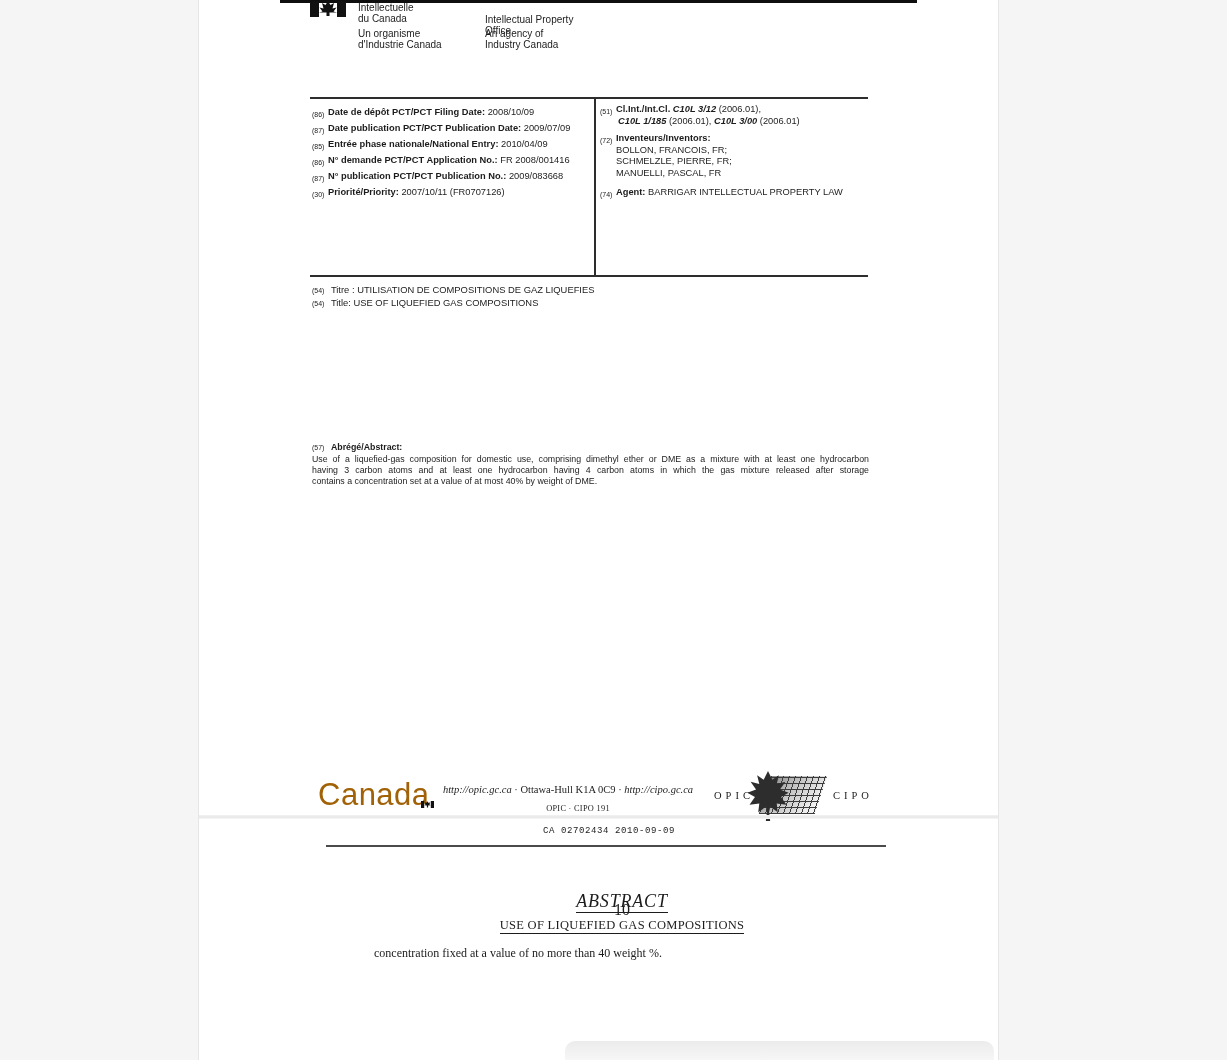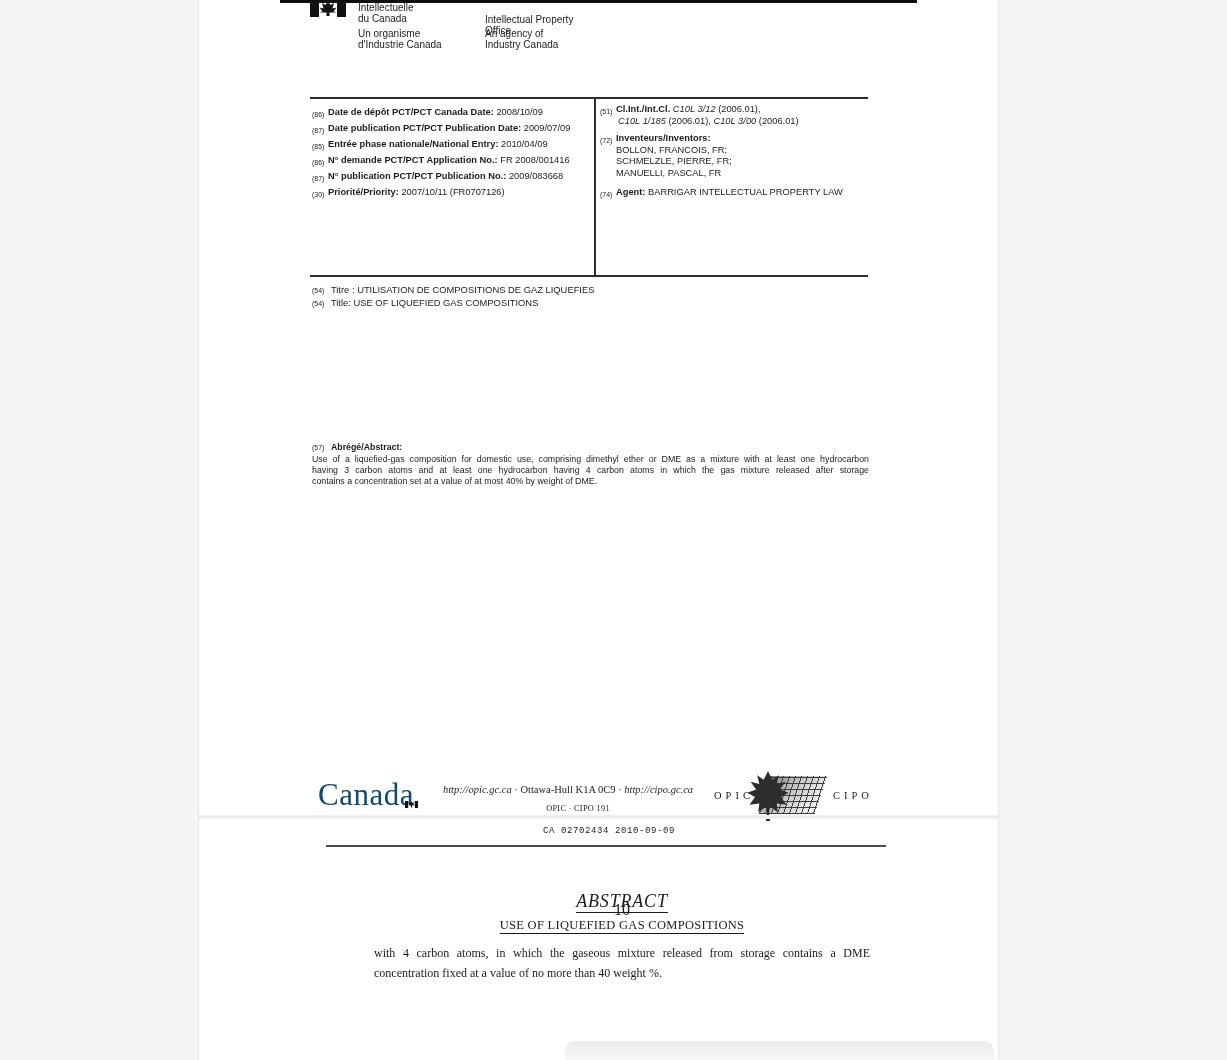--- a/index.html
+++ b/index.html
@@ -11,21 +11,21 @@
     -webkit-font-smoothing:antialiased;
   }
   .canvas{position:relative;width:1227px;height:1060px;}
   .page{
     position:absolute;left:199px;top:0;width:799px;height:1060px;
     background:#ffffff;box-shadow:0 0 0 1px #e6e6e6;
   }
   .abs{position:absolute;}
   .b{font-weight:bold;}
   .i{font-style:italic;}
-  .bi{font-weight:normal;font-style:italic;}
+  .bi{font-weight:bold;font-style:italic;}
 
   
   .topbar{left:81px;top:0;width:637px;height:3px;background:#0e0e0e;}
 
   
   .flag{left:111px;top:1px;width:36px;height:16px;}
   .hdr-txt{font-size:10px;line-height:11px;}
   .hdr-fr1{left:159px;top:2px;}
   .hdr-fr2{left:159px;top:28px;}
   .hdr-en1{left:286px;top:14px;}
@@ -54,21 +54,21 @@
   .inline-num{font-size:7px;margin-right:4px;}
 
   
   .abstract{left:113px;top:442px;font-size:8.8px;}
   .abstract .head{line-height:11px;margin-bottom:1px;}
   .jpara{width:557px;}
   .jline{text-align:justify;text-align-last:justify;line-height:11.2px;}
   .jlast{text-align-last:left;}
 
   
-  .wordmark{left:119px;top:777px;font-family:Liberation Serif, serif;font-size:31px;letter-spacing:0.5px;color:#0c4a6e;}
+  .wordmark{left:119px;top:777px;font-family:Liberation Sans, sans-serif;font-size:31px;letter-spacing:0.5px;color:#a16207;}
   .wordmark-flag{position:absolute;right:-4px;top:3px;width:13px;height:7px;}
   .fc1{left:233px;top:784px;width:272px;text-align:center;font-family:"Liberation Serif",serif;font-size:10.5px;white-space:nowrap;}
   .fc2{left:243px;top:804px;width:272px;text-align:center;font-family:Liberation Serif, serif;font-size:8.3px;letter-spacing:0.3px;}
   .logo-opic{left:515px;top:790px;font-family:"Liberation Serif",serif;font-size:10.5px;letter-spacing:4px;}
   .logo-cipo{left:634px;top:790px;font-family:"Liberation Serif",serif;font-size:10.5px;letter-spacing:4px;}
   .logo-grid{left:566px;top:776px;width:56px;height:38px;transform:skewX(-18deg);
     background:
       repeating-linear-gradient(90deg,#3c3c3c 0 1px,transparent 1px 6px),
       repeating-linear-gradient(0deg,#3c3c3c 0 1px,transparent 1px 6px),
       linear-gradient(120deg,#8a8a8a 0%,#c8c8c8 45%,#f2f2f2 90%);
@@ -127,21 +127,21 @@
       <div>Industry Canada</div>
     </div>
 
 
     <div class="abs biblio">
       <div class="divider"></div>
 
       <div class="bib-left">
         <div class="bib-row">
           <span class="bib-num">(86)</span>
-          <span class="b">Date de dépôt PCT/PCT Canada Date:</span>
+          <span class="b">Date de dépôt PCT/PCT Filing Date:</span>
           <span>2008/10/09</span>
         </div>
         <div class="bib-row">
           <span class="bib-num">(87)</span>
           <span class="b">Date publication PCT/PCT Publication Date:</span>
           <span>2009/07/09</span>
         </div>
         <div class="bib-row">
           <span class="bib-num">(85)</span>
           <span class="b">Entrée phase nationale/National Entry:</span>
@@ -257,19 +257,18 @@
 
     <div class="abs p2-center p2-pagenum">10</div>
     <div class="abs p2-center p2-h1">
       <span class="uline">ABSTRACT</span>
     </div>
     <div class="abs p2-center p2-h2">
       <span class="uline">USE OF LIQUEFIED GAS COMPOSITIONS</span>
     </div>
 
     <div class="abs p2-para">
-      <div class="pline">with 4 carbon atoms, in which the gaseous mixture released from storage contains a DME</div>
       <div class="pline plast">concentration fixed at a value of no more than 40 weight %.</div>
     </div>
 
     <div class="abs overlay"></div>
   </div>
 </div>
 
 </body></html>

